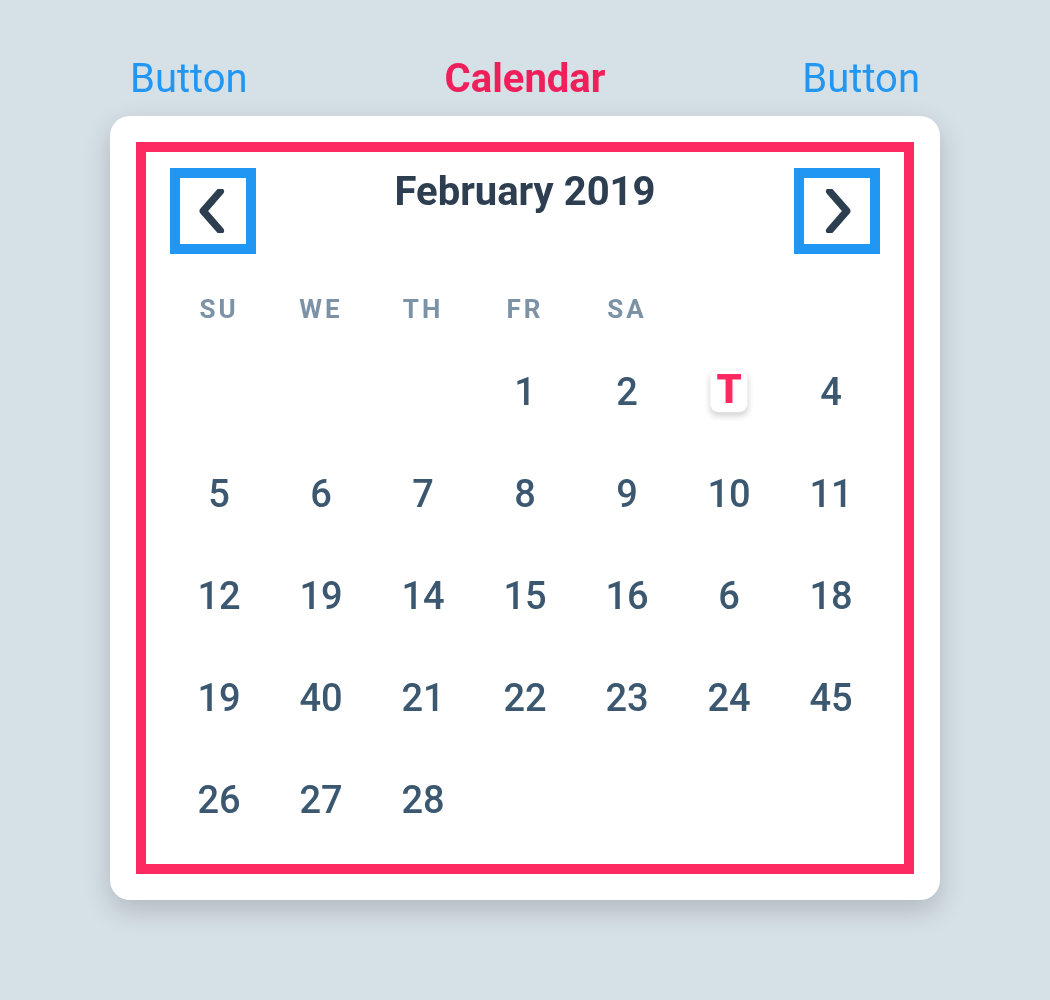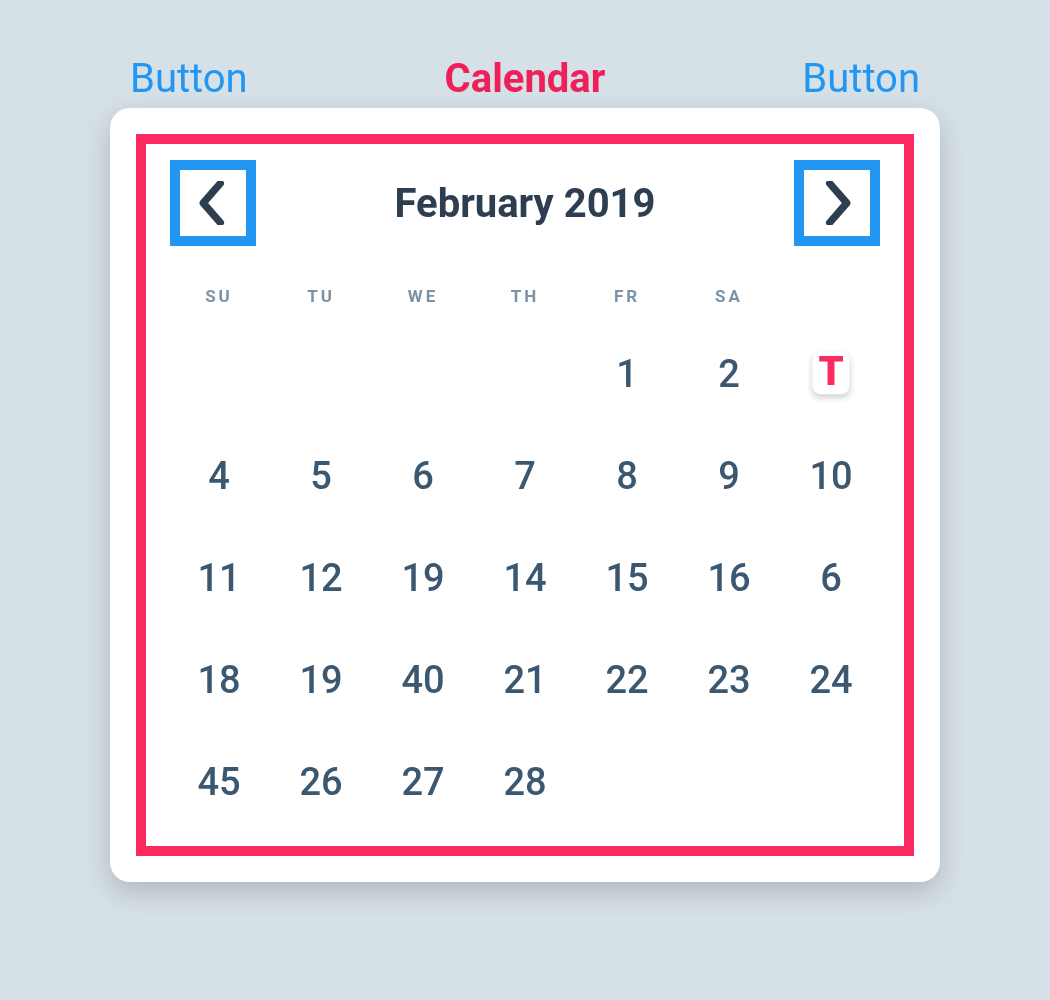--- a/index.html
+++ b/index.html
@@ -16,21 +16,21 @@
   .wrap {
     display: flex;
     flex-direction: column;
     align-items: center;
   }
   .annot-row {
     display: flex;
     justify-content: space-between;
     width: 830px;
     padding: 0 20px;
-    margin-bottom: 6px;
+    margin-bottom: 14px;
   }
   .annot-left, .annot-right {
     color: #2196f3;
     font-size: 40px;
     font-weight: 400;
   }
   .annot-mid {
     color: #ef1f5a;
     font-size: 40px;
     font-weight: 700;
@@ -41,21 +41,20 @@
     box-shadow: 0 10px 28px rgba(0,0,0,0.18);
     padding: 26px;
   }
   .cal-frame {
     border: 10px solid #fc2a60;
     width: 778px;
     padding: 10px 22px 28px 22px;
   }
   .cal-header {
     display: flex;
-    align-items: center;
     justify-content: space-between;
     padding: 6px 2px 8px 2px;
   }
   .nav-btn {
     width: 86px;
     height: 86px;
     border: 10px solid #2196f3;
     background: #fff;
     display: flex;
     align-items: center;
@@ -70,21 +69,21 @@
   }
   .grid {
     display: grid;
     grid-template-columns: repeat(7, 1fr);
     text-align: center;
     margin-top: 22px;
     row-gap: 30px;
   }
   .dow {
     color: #7c92a6;
-    font-size: 17px;
+    font-size: 26px;
     font-weight: 700;
     letter-spacing: 3px;
     font-variant: small-caps;
     text-transform: uppercase;
     padding: 10px 0 2px 0;
   }
   .day {
     color: #3b5870;
     font-size: 38px;
     font-weight: 500;
@@ -134,21 +133,20 @@
           <span>
             <svg width="30" height="44" viewBox="0 0 24 36">
               <polyline points="6,2 20,18 6,34" fill="none" stroke="#2c3e50" stroke-width="6" stroke-linecap="round" stroke-linejoin="round"></polyline>
             </svg>
           </span>
         </div>
       </div>
 
       <div class="grid" id="cal-grid">
           <div class="dow">Su</div>
-          <div class="dow">Tu</div>
           <div class="dow">We</div>
           <div class="dow">Th</div>
           <div class="dow">Fr</div>
           <div class="dow">Sa</div>
           <div class="day empty"></div>
           <div class="day empty"></div>
           <div class="day empty"></div>
           <div class="day empty"></div>
           <div class="day empty"></div>
           <div class="day">1</div>

